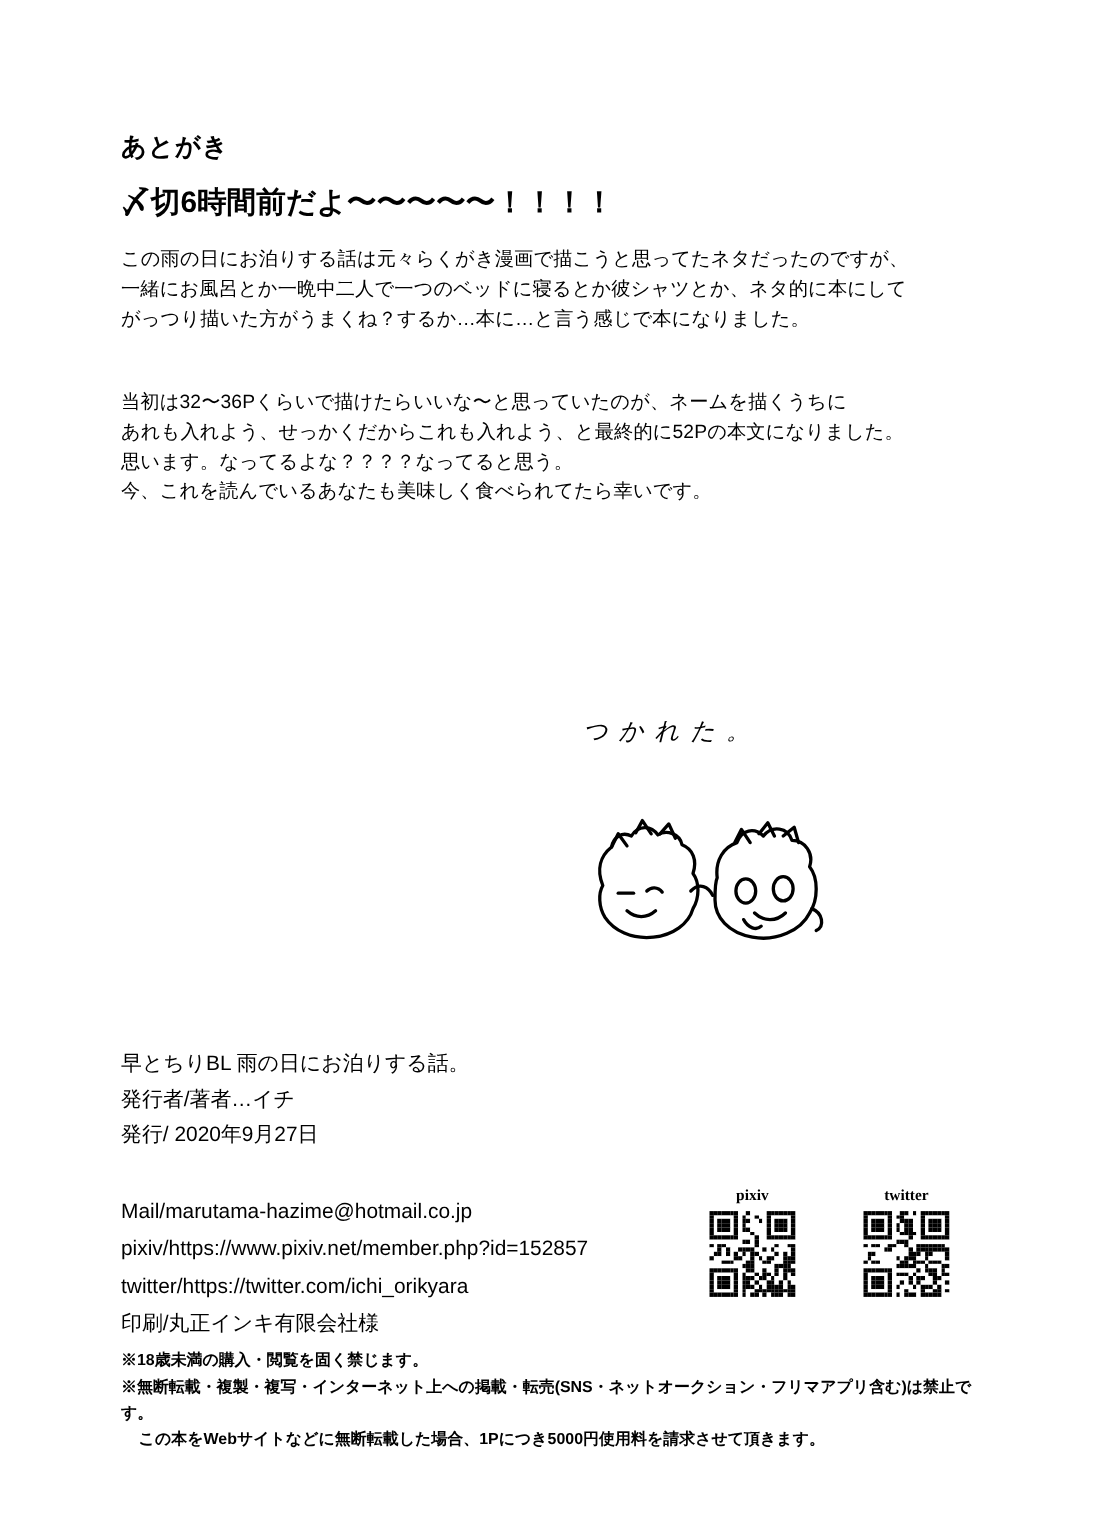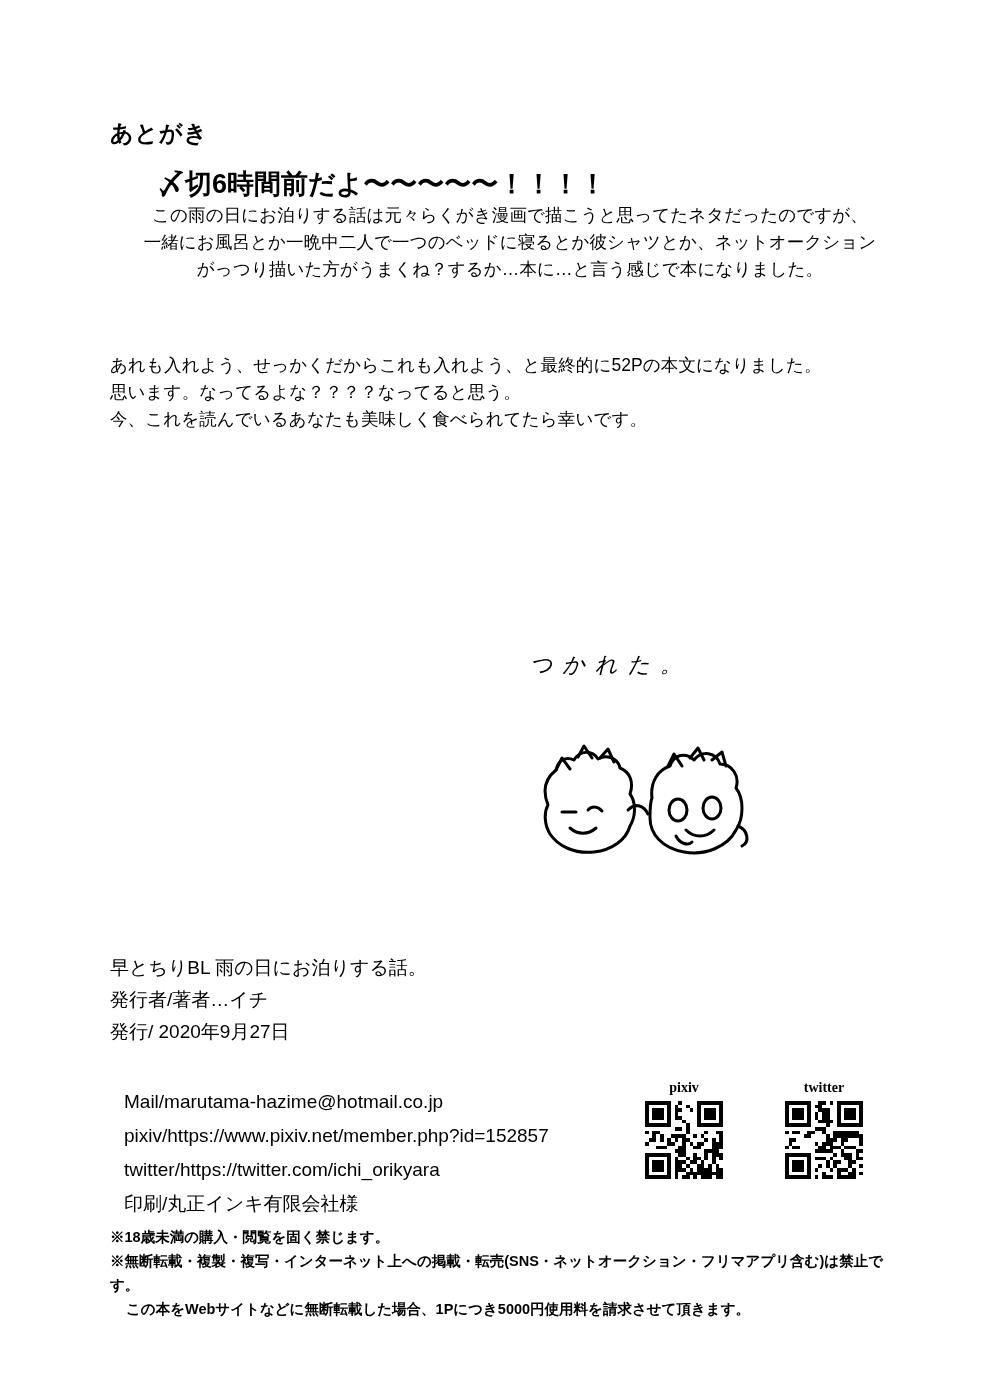--- a/index.html
+++ b/index.html
@@ -29,31 +29,30 @@
     font-weight: bold;
     letter-spacing: 1px;
   }
   .afterword-title {
     position: absolute;
     left: 110px;
     top: 166px;
     font-size: 27px;
     font-weight: bold;
     letter-spacing: 0px;
-    margin-left: 48px;
   }
   .body-block {
     position: absolute;
     left: 110px;
     width: 800px;
     font-size: 17.5px;
     line-height: 27px;
     letter-spacing: 0.1px;
   }
-  .p1 { top: 202px; text-align: center; }
+  .p1 { top: 222px; }
   .p2 { top: 352px; }
   .p3 { top: 480px; }
   .p4 { top: 556px; }
   .body-block div { white-space: nowrap; }
 
   
   .doodle {
     position: absolute;
     left: 500px;
     top: 630px;
@@ -74,21 +73,21 @@
   
   .colophon {
     position: absolute;
     left: 110px;
     top: 952px;
     font-size: 19px;
     line-height: 32px;
   }
   .contact {
     position: absolute;
-    left: 124px;
+    left: 110px;
     top: 1085px;
     font-size: 19px;
     line-height: 34px;
   }
   .notice {
     position: absolute;
     left: 110px;
     top: 1225px;
     font-size: 14.5px;
     font-weight: bold;
@@ -129,25 +128,26 @@
 </head>
 <body>
 
 <div class="page">
 
   <div class="afterword-heading">あとがき</div>
   <div class="afterword-title">〆切6時間前だよ〜〜〜〜〜！！！！</div>
 
   <div class="body-block p1">
     <div>この雨の日にお泊りする話は元々らくがき漫画で描こうと思ってたネタだったのですが、</div>
-    <div>一緒にお風呂とか一晩中二人で一つのベッドに寝るとか彼シャツとか、ネットオークション</div>
+    <div>一緒にお風呂とか一晩中二人で一つのベッドに寝るとか彼シャツとか、ネタ的に本にして</div>
     <div>がっつり描いた方がうまくね？するか…本に…と言う感じで本になりました。</div>
   </div>
 
   <div class="body-block p2">
+    <div>当初は32〜36Pくらいで描けたらいいな〜と思っていたのが、ネームを描くうちに</div>
     <div>あれも入れよう、せっかくだからこれも入れよう、と最終的に52Pの本文になりました。</div>
     <div>思います。なってるよな？？？？なってると思う。</div>
     <div>今、これを読んでいるあなたも美味しく食べられてたら幸いです。</div>
   </div>
 
 
 
   <div class="doodle">
     <div class="doodle-text">つかれた。</div>
     <svg width="330" height="270" viewBox="0 0 330 270">

